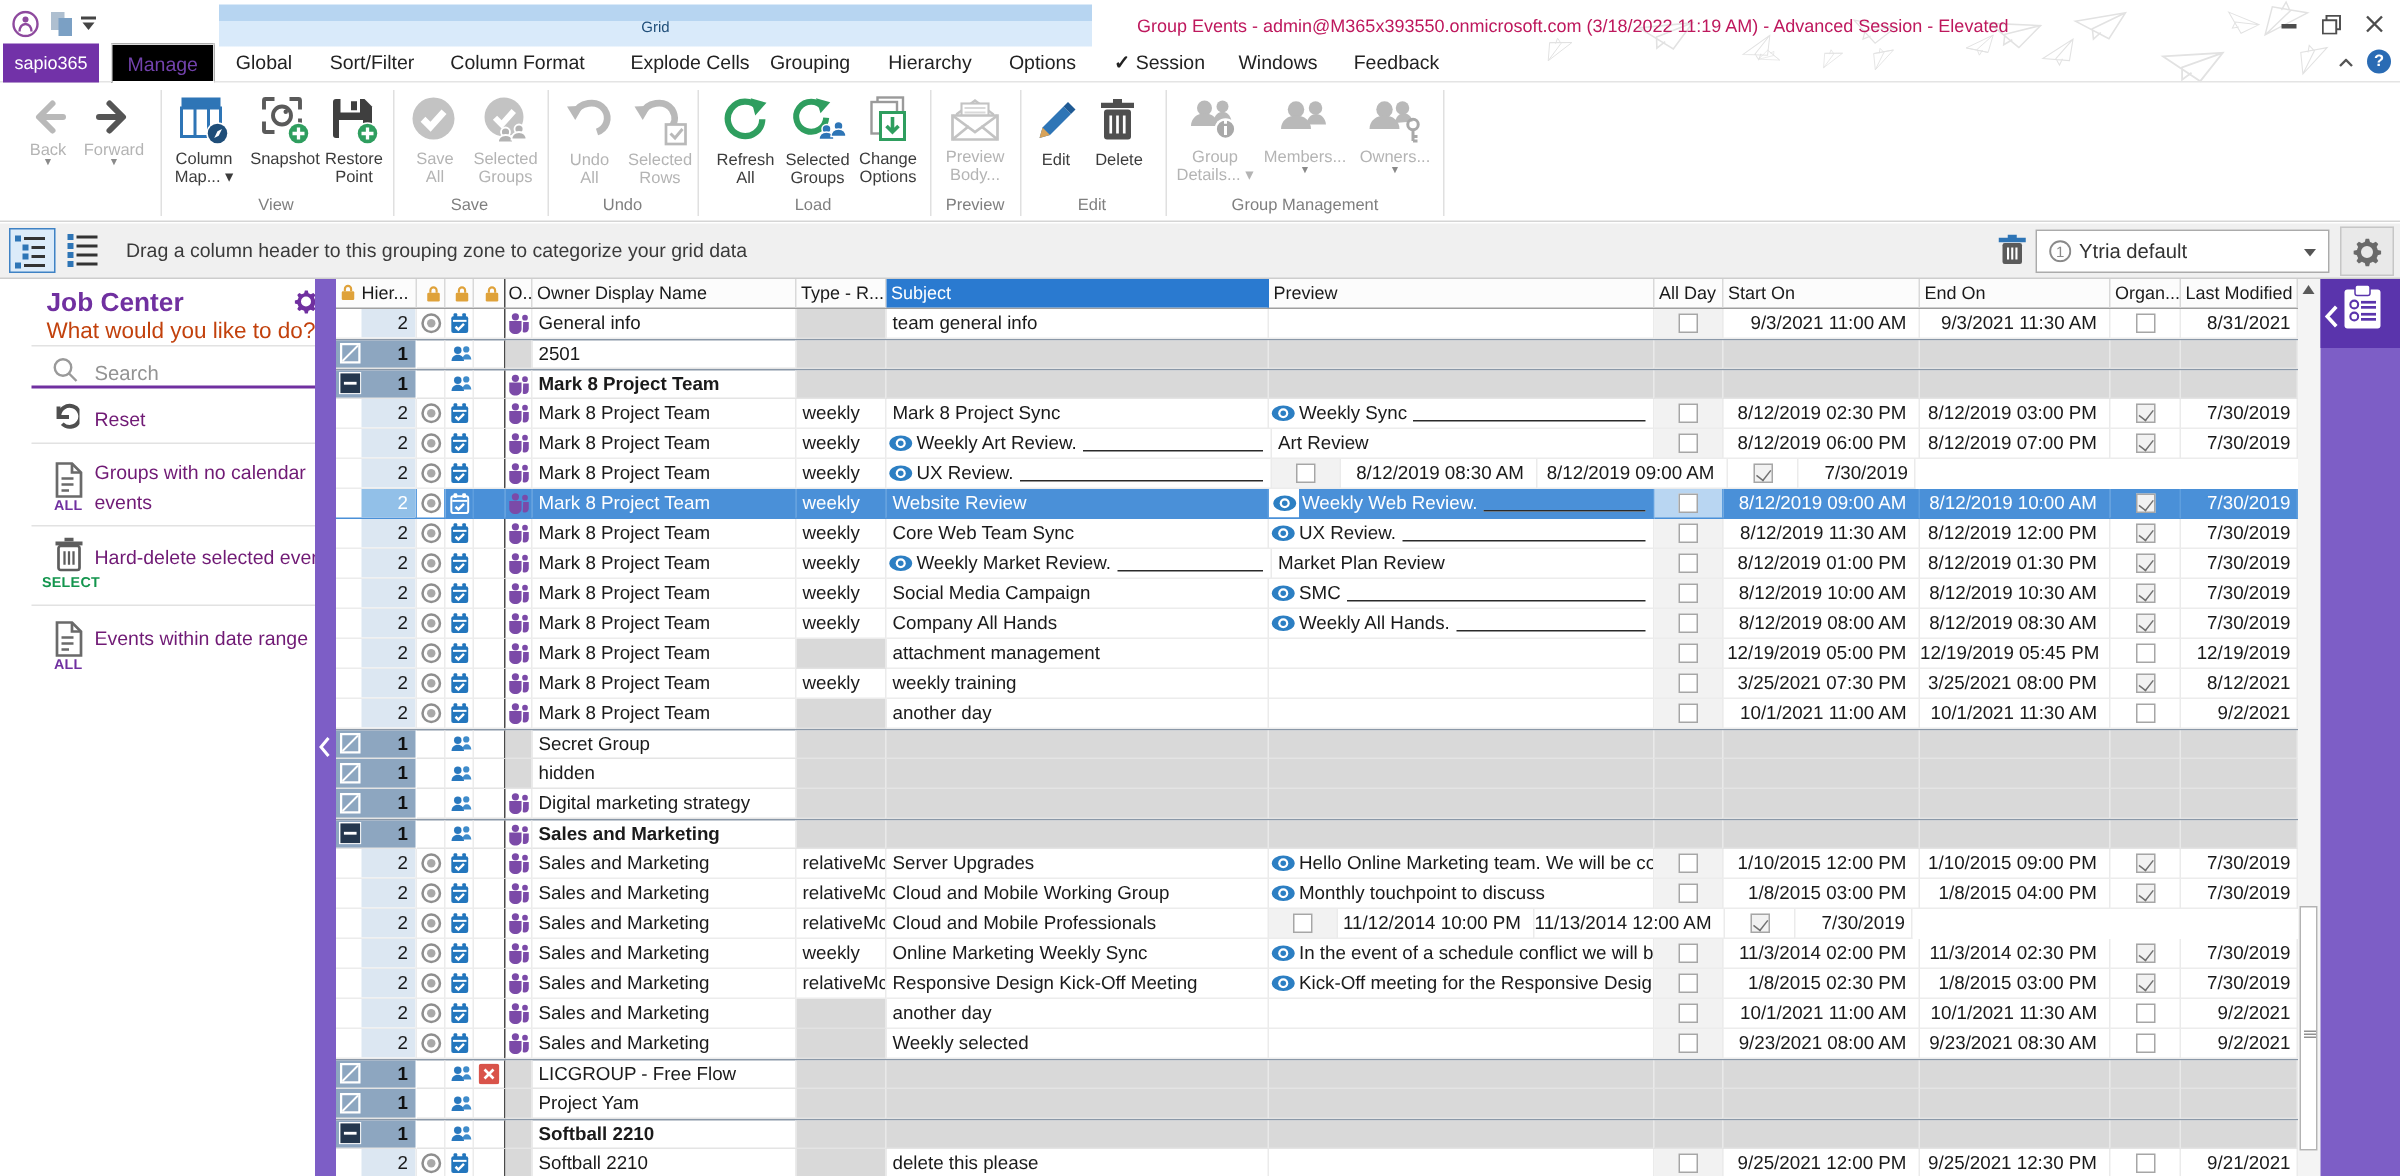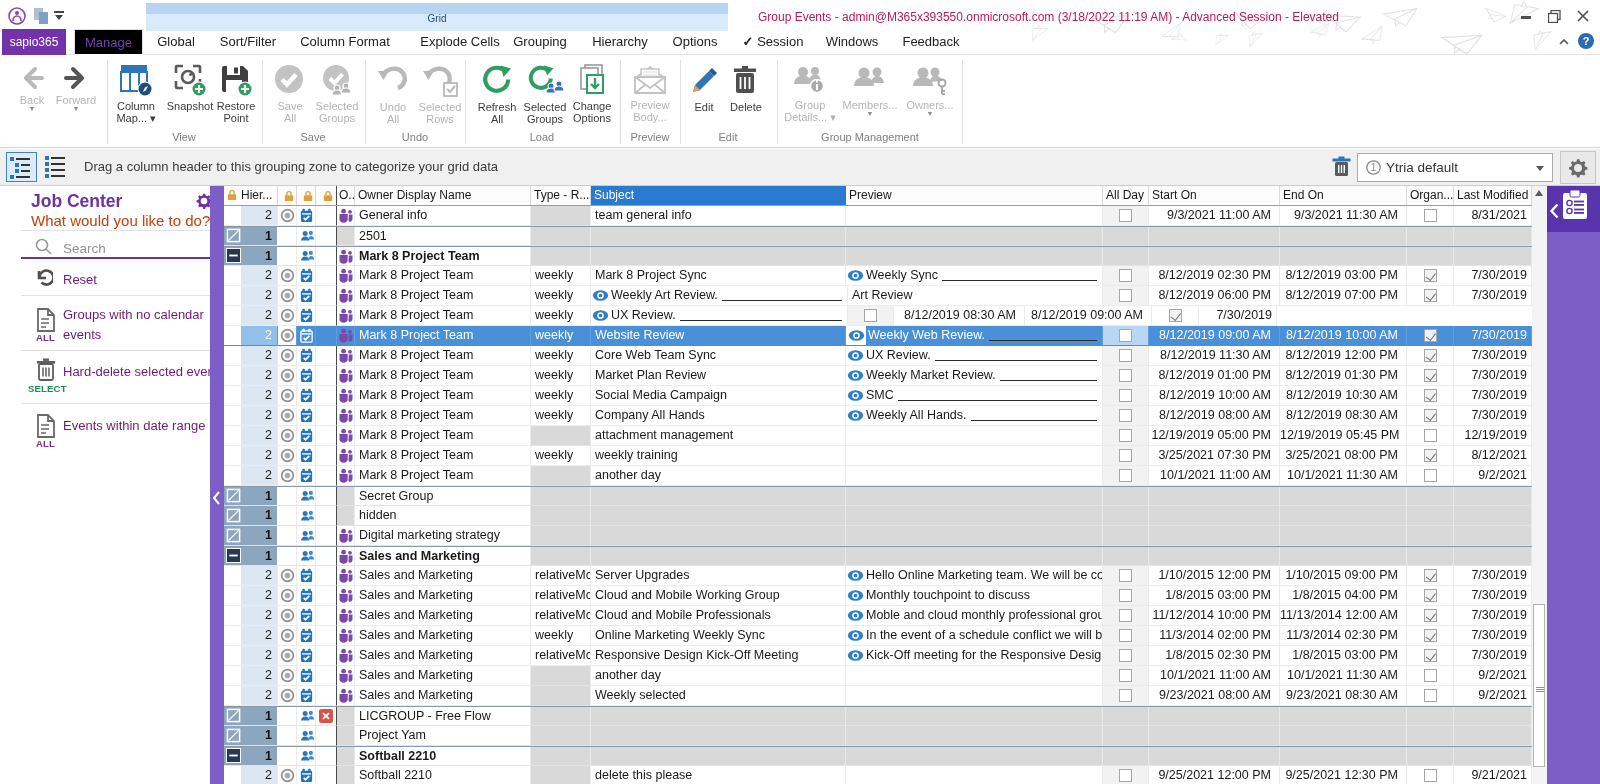--- a/index.html
+++ b/index.html
@@ -869,30 +869,30 @@
           </svg>
         </div>
         <div class="c w-x"></div>
         <div class="c w-oicon cc">
           <svg width="16" height="15">
             <use href="#i-teams"></use>
           </svg>
         </div>
         <div class="c w-owner txtcell">Mark 8 Project Team</div>
         <div class="c w-type txtcell">weekly</div>
-        <div class="c w-subj txtcell">Market Plan Review</div>
         <div class="c w-prev" style="display:flex;align-items:center">
           <span style="display:inline-flex;align-items:center;flex:none">
             <svg width="17" height="13" style="flex:none;margin:0 2px 0 1px">
               <use href="#i-eye"></use>
             </svg>
           </span>
           <span style="flex:none">Weekly Market Review.</span>
           <span class="prevline"></span>
         </div>
+        <div class="c w-subj txtcell">Market Plan Review</div>
         <div class="c w-allday ad cc">
           <span class="chk"></span>
         </div>
         <div class="c w-start datecell">8/12/2019 01:00 PM</div>
         <div class="c w-end datecell">8/12/2019 01:30 PM</div>
         <div class="c w-organ cc">
           <span class="chk on"></span>
         </div>
         <div class="c w-last datecell" style="padding-right:4px">7/30/2019</div>
       </div>
@@ -1288,28 +1288,20 @@
         </div>
         <div class="c w-x"></div>
         <div class="c w-oicon cc">
           <svg width="16" height="15">
             <use href="#i-teams"></use>
           </svg>
         </div>
         <div class="c w-owner txtcell">Sales and Marketing</div>
         <div class="c w-type txtcell">relativeMc</div>
         <div class="c w-subj txtcell">Cloud and Mobile Professionals</div>
-        <div class="c w-prev" style="display:flex;align-items:center">
-          <span style="display:inline-flex;align-items:center;flex:none">
-            <svg width="17" height="13" style="flex:none;margin:0 2px 0 1px">
-              <use href="#i-eye"></use>
-            </svg>
-          </span>
-          <span style="flex:none">Moble and cloud monthly professional grou</span>
-        </div>
         <div class="c w-allday ad cc">
           <span class="chk"></span>
         </div>
         <div class="c w-start datecell">11/12/2014 10:00 PM</div>
         <div class="c w-end datecell">11/13/2014 12:00 AM</div>
         <div class="c w-organ cc">
           <span class="chk on"></span>
         </div>
         <div class="c w-last datecell" style="padding-right:4px">7/30/2019</div>
       </div>

